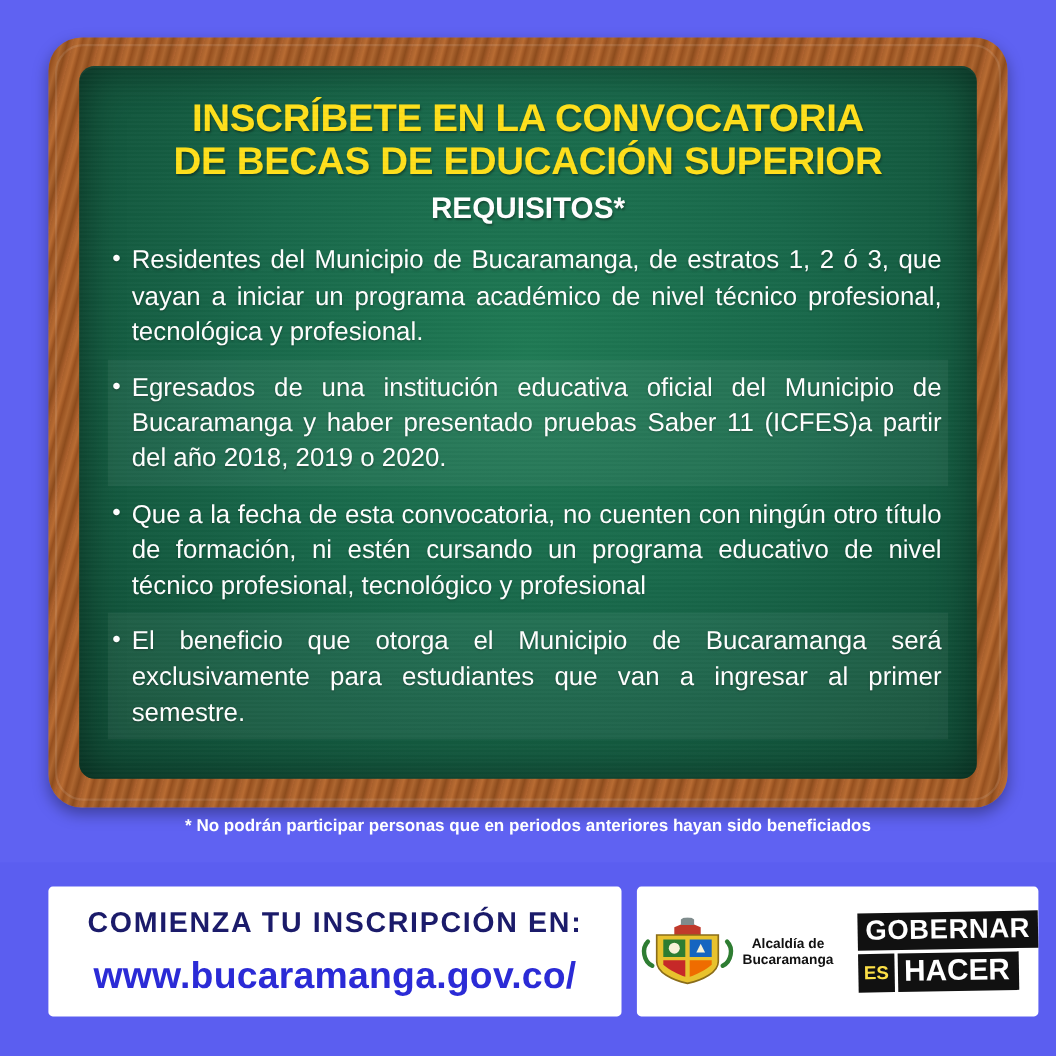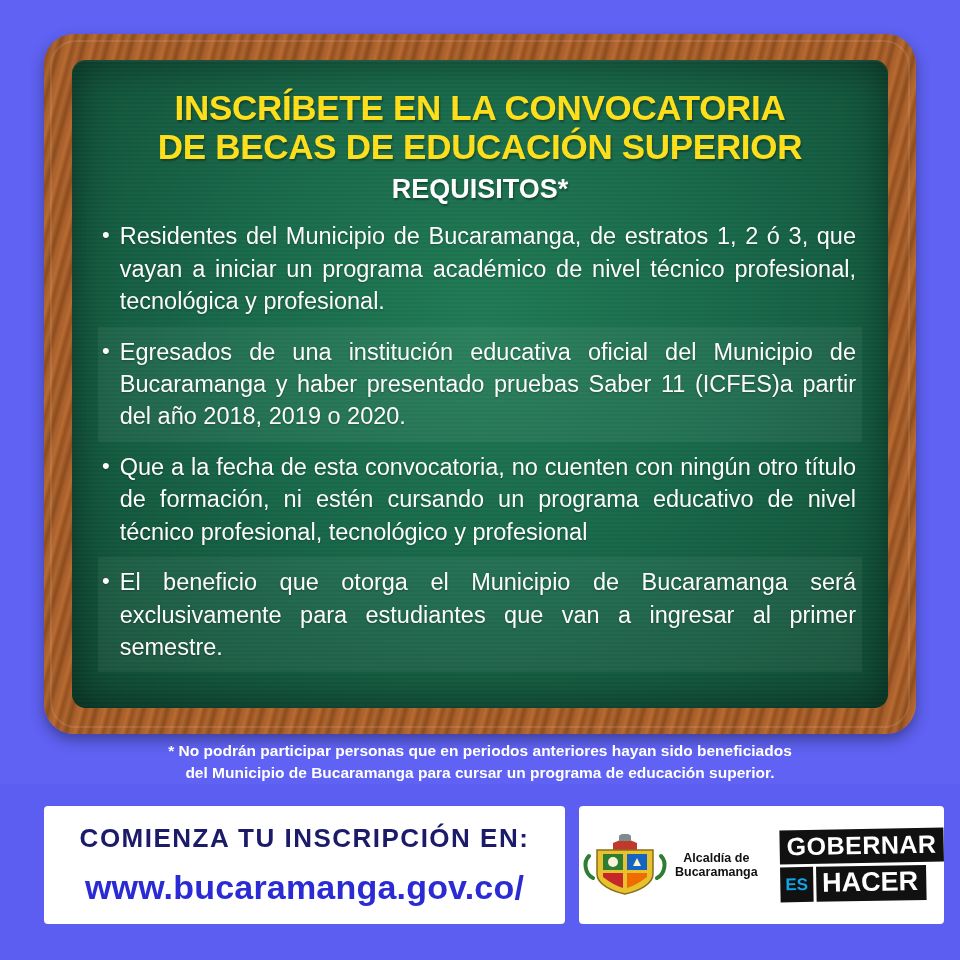--- a/index.html
+++ b/index.html
@@ -207,21 +207,21 @@
     letter-spacing: 0.5px;
     padding: 2px 7px 3px 7px;
   }
   .gob-row2 {
     display: flex;
     align-items: stretch;
     margin-top: 3px;
   }
   .gob-es {
     background: #111111;
-    color: #0ea5e9;
+    color: #fde047;
     font-weight: bold;
     font-size: 17px;
     padding: 4px 5px;
     display: flex;
     align-items: center;
   }
   .gob-hacer {
     background: #111111;
     color: #ffffff;
     font-weight: bold;
@@ -264,21 +264,20 @@
           <span class="req-bullet">•</span>
           <span class="req-text">El beneficio que otorga el Municipio de Bucaramanga será exclusivamente para estudiantes que van a ingresar al primer semestre.</span>
         </li>
       </ul>
 
     </div>
   </div>
 
   <div class="footnote">
     <div>* No podrán participar personas que en periodos anteriores hayan sido beneficiados</div>
-    <div>del Municipio de Bucaramanga para cursar un programa de educación superior.</div>
   </div>
 
   <div class="bottom">
 
     <div class="card card-left">
       <div class="cta-line1">COMIENZA TU INSCRIPCIÓN EN:</div>
       <div class="cta-line2">www.bucaramanga.gov.co/</div>
     </div>
 
     <div class="card card-right">

